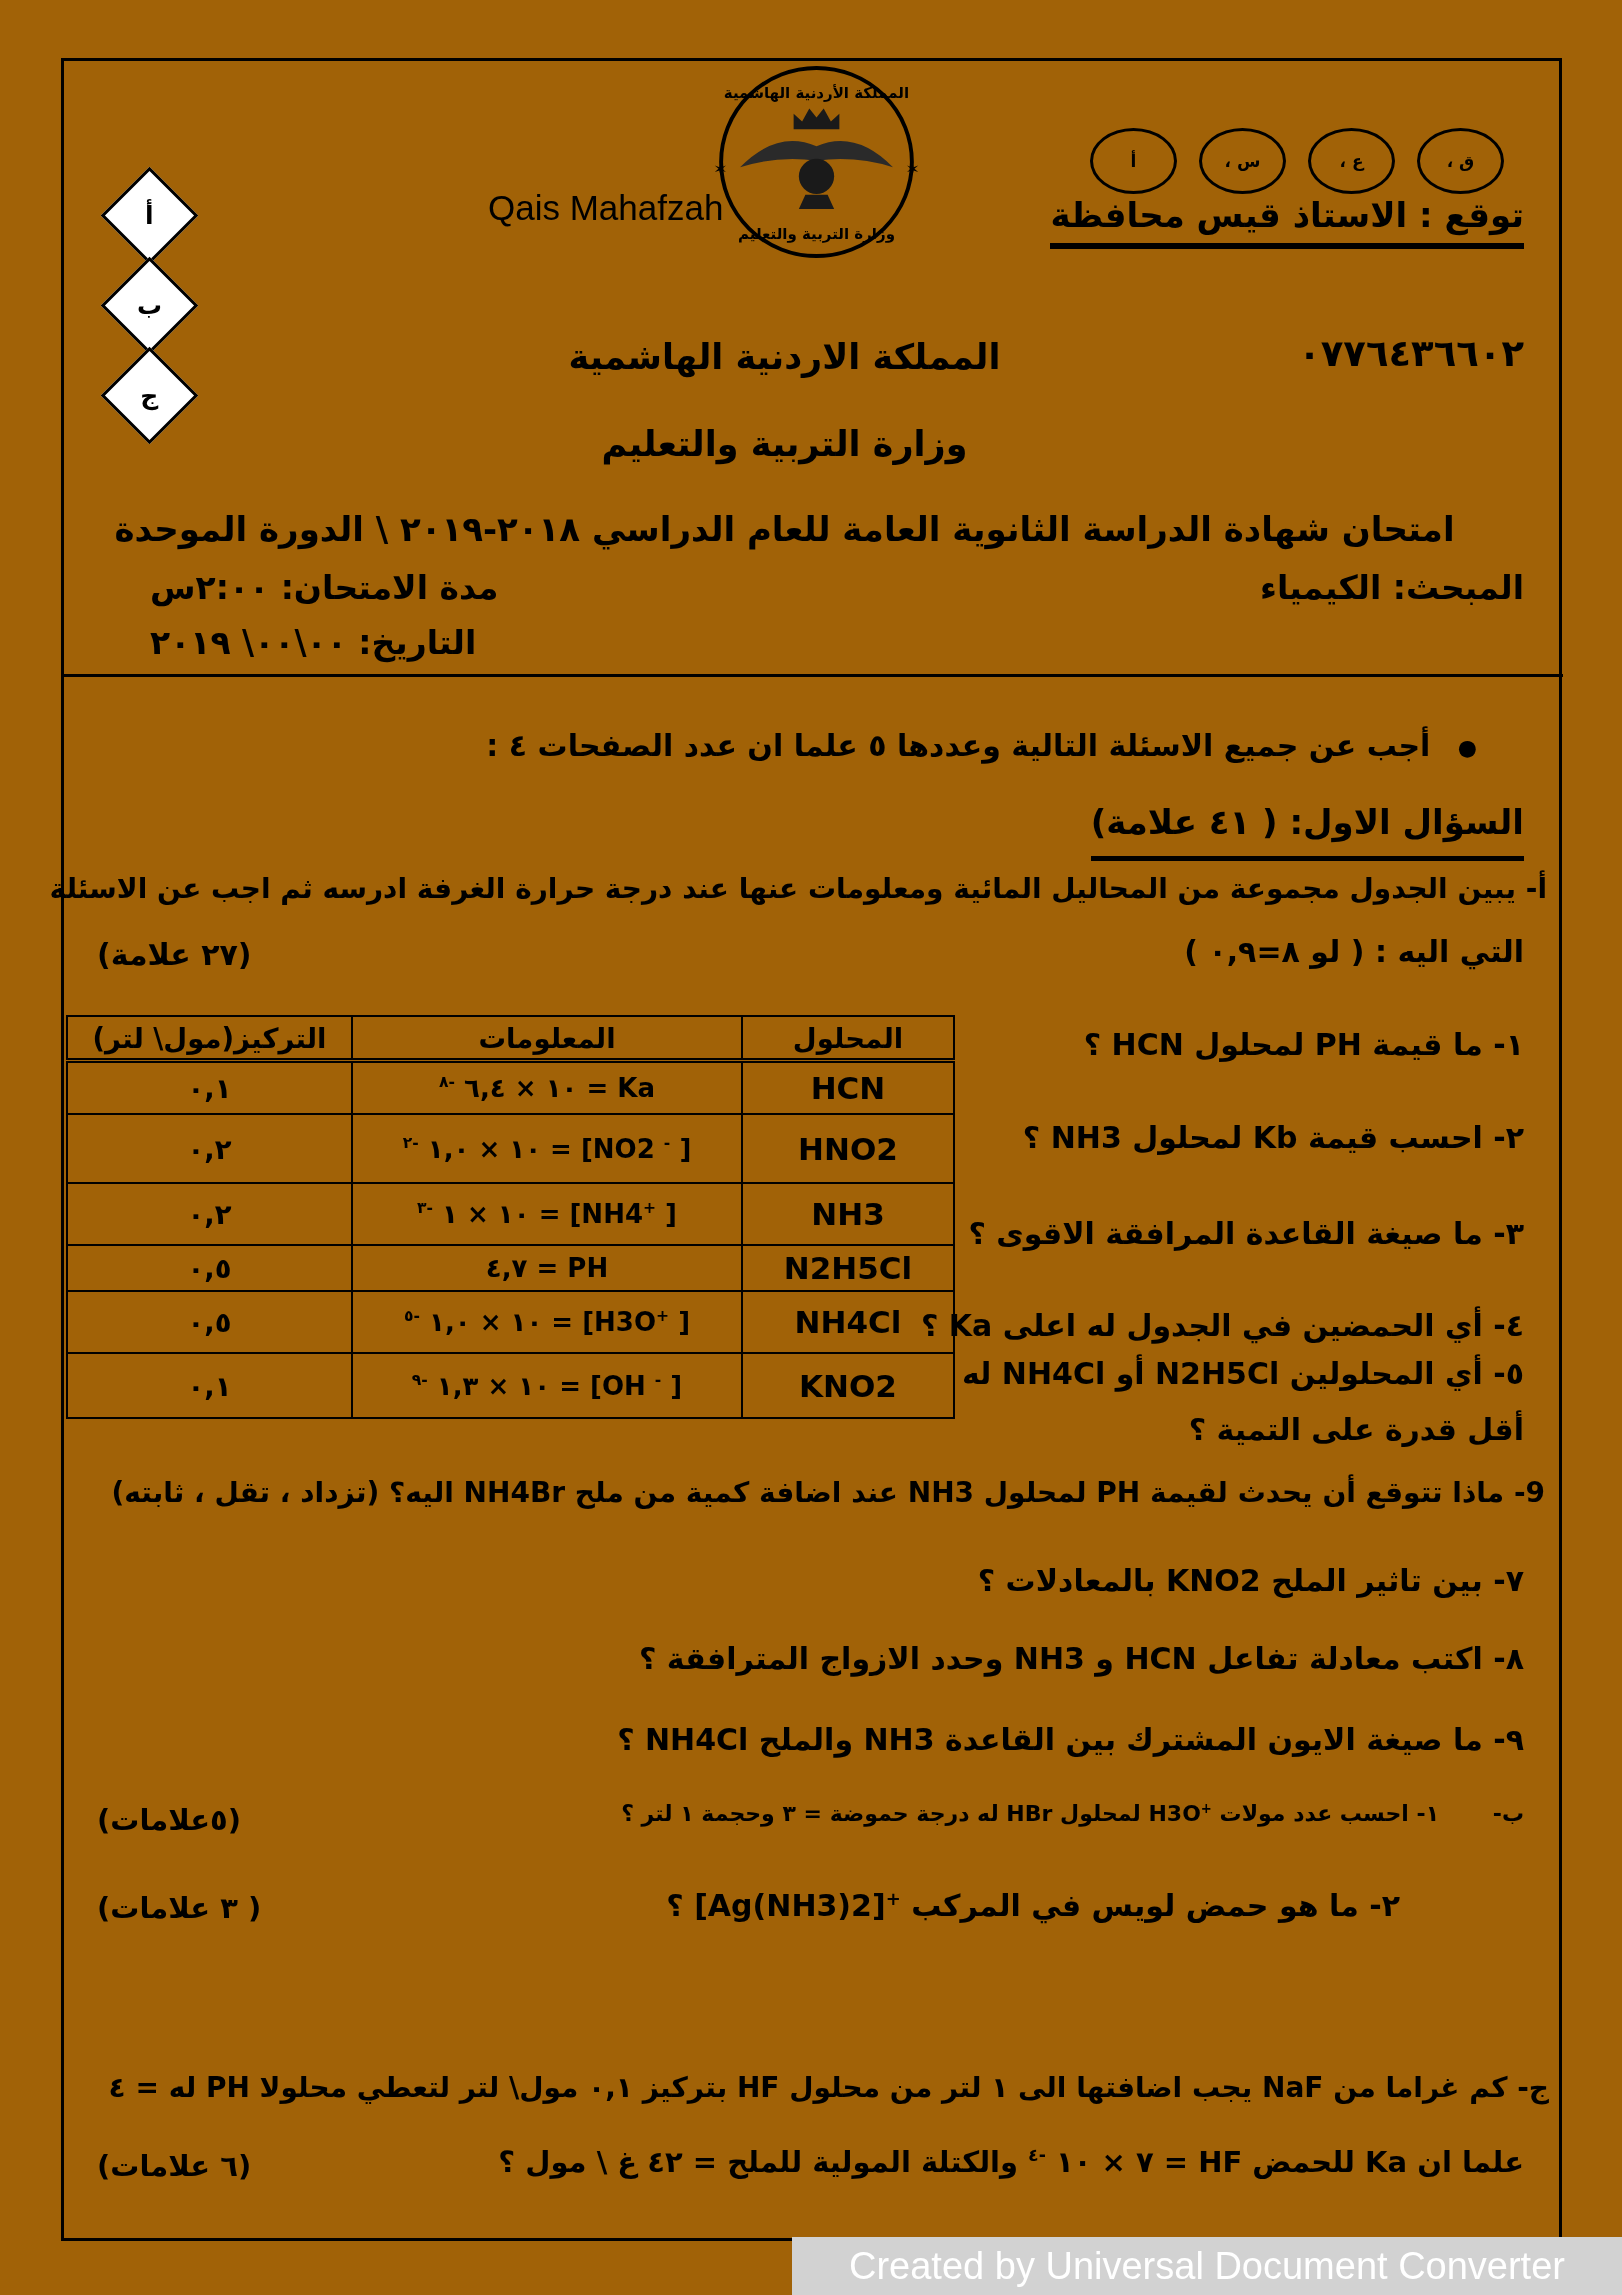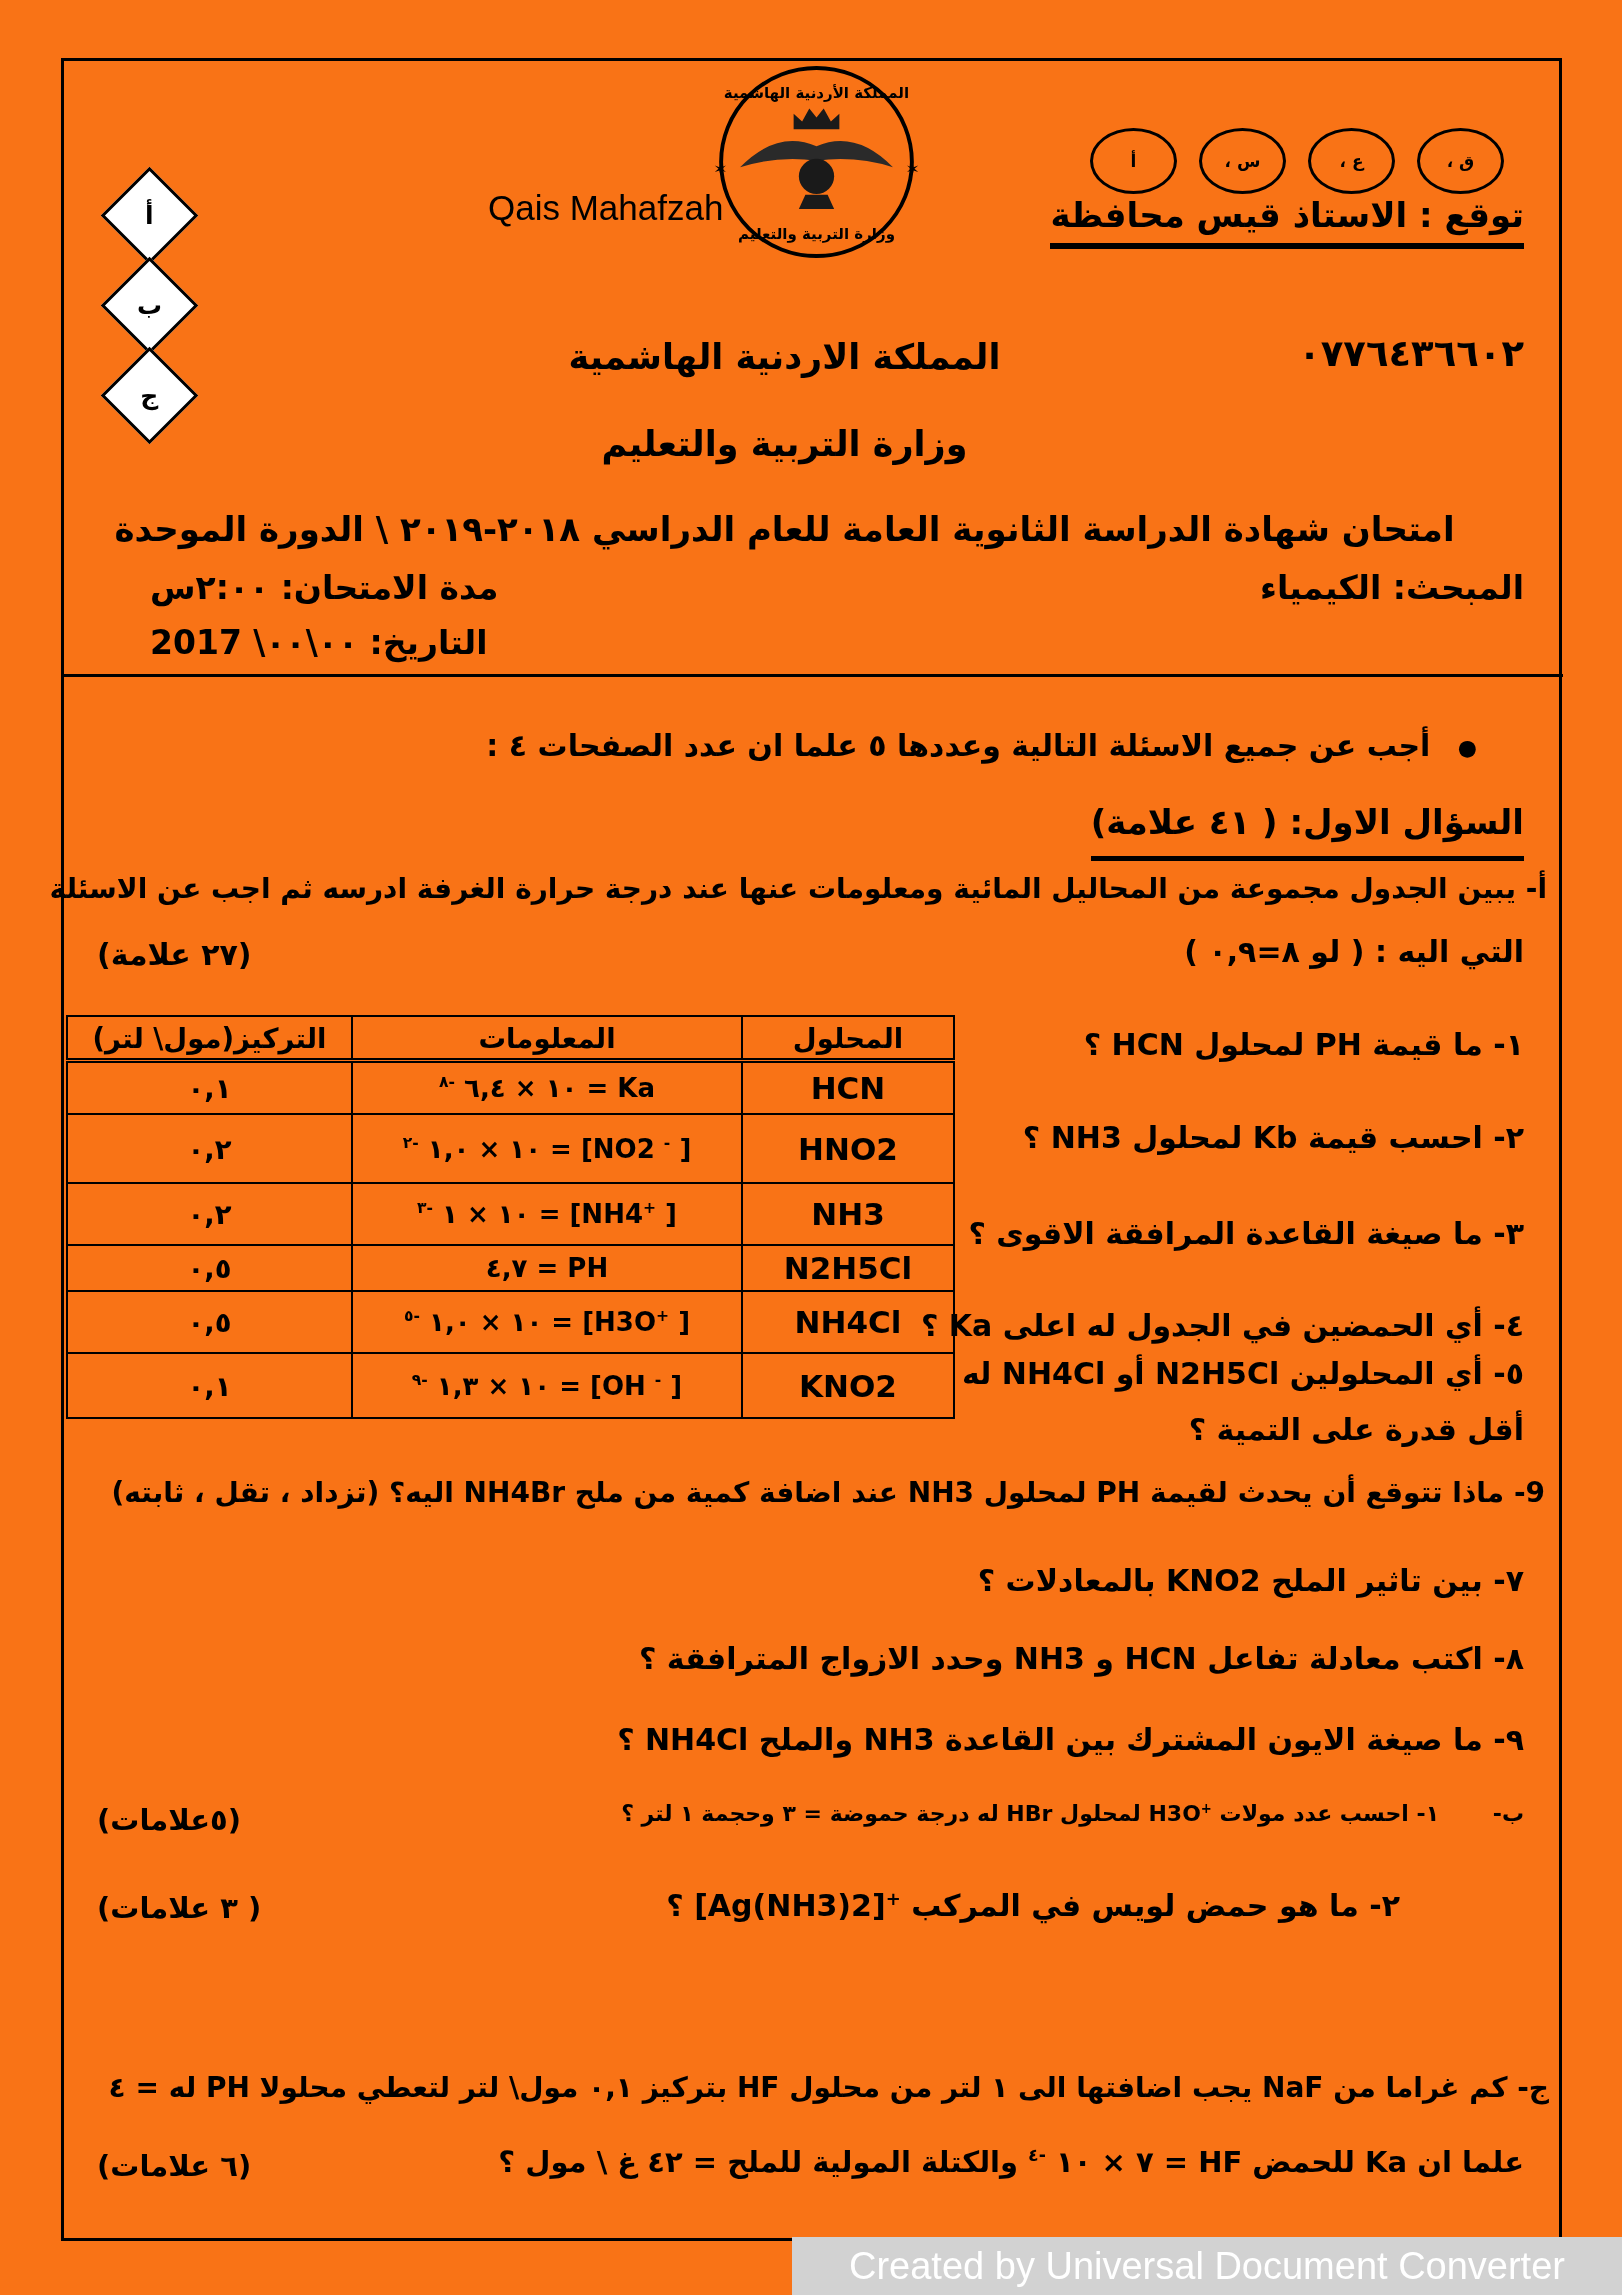--- a/index.html
+++ b/index.html
@@ -1,17 +1,17 @@
 <!DOCTYPE html>
 <html lang="ar" dir="rtl" style="font-size:10.5px"><head>
 <meta charset="utf-8">
 <style>
   html,body{margin:0;padding:0;background:#888;}
   .page{
-    position:relative;width:1623px;height:2295px;background:#f97316;
+    position:relative;width:1623px;height:2295px;background:#a16207;
     font-family:"DejaVu Sans",sans-serif;color:#000;direction:rtl;overflow:hidden;
   }
   .abs{position:absolute;}
   .nw{white-space:nowrap;}
   .ctr{left:0;right:52px;text-align:center;}
   
   .outer-box{left:62px;top:58px;width:1495px;height:2177px;border:3.9px solid #000;}
   .divider{left:62px;top:674px;width:1502px;height:0;border-top:3.9px solid #000;}
   
   .circles{top:128px;right:118px;display:flex;flex-direction:row;gap:22px;}
@@ -108,21 +108,21 @@
 
   <div class="abs signature nw">توقع : الاستاذ قيس محافظة</div>
   <div class="abs phone nw">٠٧٧٦٤٣٦٦٠٢</div>
 
   <div class="abs ctr kingdom nw">المملكة الاردنية الهاشمية</div>
   <div class="abs ctr ministry nw">وزارة التربية والتعليم</div>
   <div class="abs ctr examline nw">امتحان شهادة الدراسة الثانوية العامة للعام الدراسي ٢٠١٨-٢٠١٩ \ الدورة الموحدة</div>
 
   <div class="abs subject nw">المبحث:  الكيمياء</div>
   <div class="abs duration nw">مدة الامتحان: ٢:٠٠س</div>
-  <div class="abs datefield nw">التاريخ: ٠٠\٠٠\ 2017</div>
+  <div class="abs datefield nw">التاريخ: ٠٠\٠٠\ ٢٠١٩</div>
 
   <div class="abs diamond d1">
     <span>أ</span>
   </div>
   <div class="abs diamond d2">
     <span>ب</span>
   </div>
   <div class="abs diamond d3">
     <span>ج</span>
   </div>

